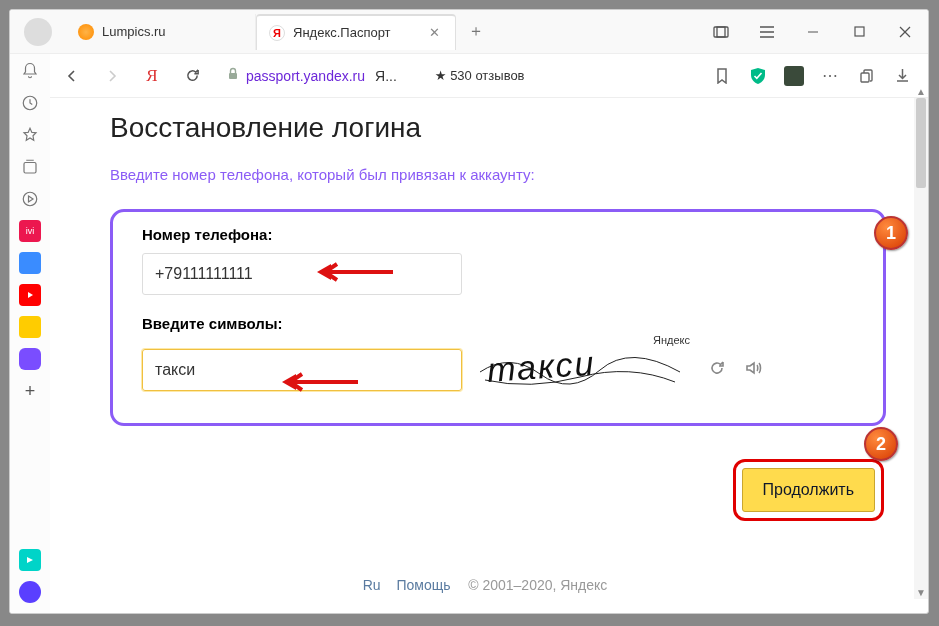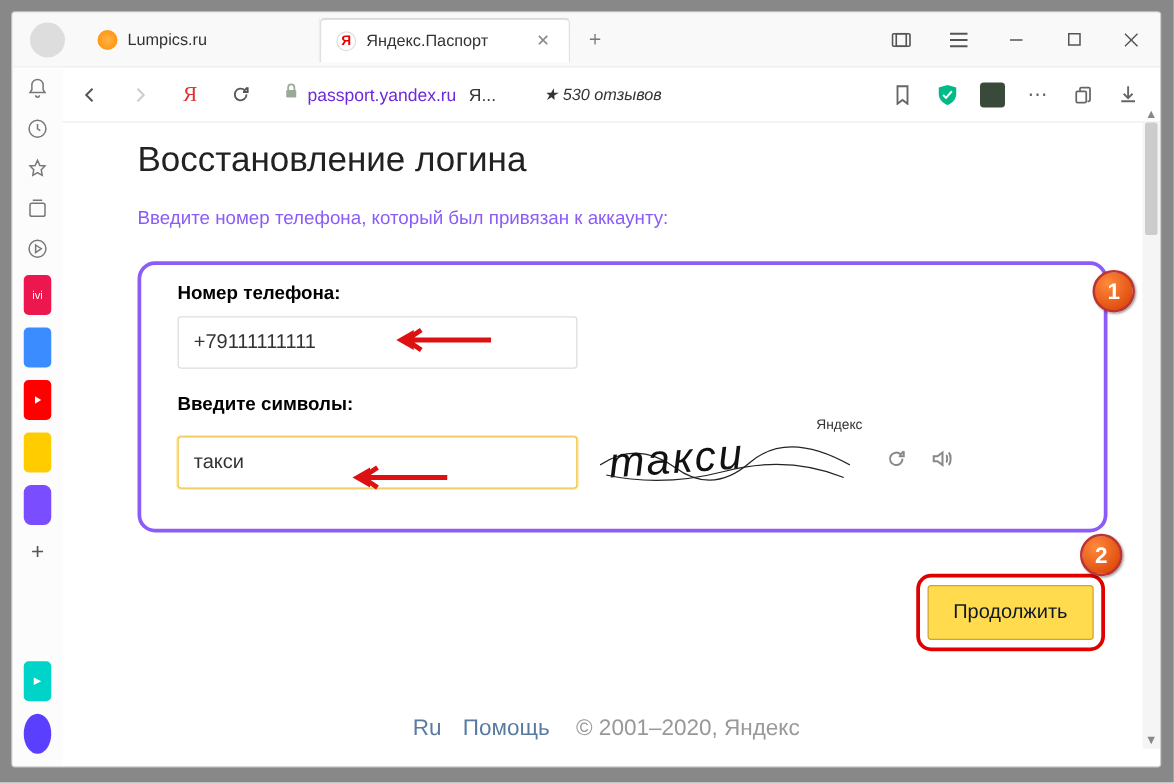--- a/index.html
+++ b/index.html
@@ -11,28 +11,28 @@
   .tab.active { background: #fff; border-top: 2px solid #ddd; border-left: 1px solid #e0e0e0; border-right: 1px solid #e0e0e0; border-radius: 4px 4px 0 0; }
   .tab .fav { width: 16px; height: 16px; border-radius: 50%; }
   .tab .close { width: 14px; color: #888; }
   .newtab { width: 28px; height: 28px; display: flex; align-items: center; justify-content: center; color: #777; margin-left: 6px; }
   .winctrl { margin-left: auto; display: flex; }
   .winctrl div { width: 46px; height: 44px; display: flex; align-items: center; justify-content: center; color: #555; }
   
   .addrrow { height: 44px; display: flex; align-items: center; padding: 0 6px; gap: 6px; border-bottom: 1px solid #eee; }
   .sideicons { width: 40px; position: absolute; left: 0; top: 44px; bottom: 0; background: #fcfcfc; display: flex; flex-direction: column; align-items: center; padding-top: 6px; gap: 10px; }
   .sideicons .ic { width: 22px; height: 22px; display: flex; align-items: center; justify-content: center; color: #777; }
-  .colorchip { width: 22px; height: 32px; border-radius: 4px; }
+  .colorchip { width: 22px; height: 22px; border-radius: 4px; }
   .addr-inner { margin-left: 40px; display: flex; align-items: center; width: 100%; gap: 8px; }
   .navbtn { width: 32px; height: 32px; display: flex; align-items: center; justify-content: center; color: #555; border-radius: 4px; }
   .addrbox { display: flex; align-items: center; gap: 6px; flex: 0 0 auto; }
   .addrtext { color: #999; font-size: 14px; }
   .addrtext .host { color: #6d28d9; }
   .truncdots { color: #333; font-size: 14px; margin-left: 4px; }
-  .reviews { font-size: 13px; color: #333; margin-left: 30px; font-style: italic; }
+  .reviews { font-size: 13px; color: #333; margin-left: 30px; }
   .toolicons { display: flex; gap: 16px; margin-left: auto; align-items: center; padding-right: 10px; }
   .toolicons .ti { width: 20px; height: 20px; color: #666; display: flex; align-items: center; justify-content: center; }
   
   .page { position: absolute; left: 40px; top: 88px; right: 14px; bottom: 0; overflow: hidden; padding: 14px 28px 10px 60px; }
   .scrollbar { position:absolute; right:0; top:88px; width:14px; bottom:14px; background:#f5f5f5; }
   .scrollbar .thumb { position:absolute; left:2px; right:2px; top:0; height:90px; background:#ccc; border-radius:2px;}
   .scrollbar .arrow { position:absolute; left:0; right:0; height:14px; display:flex; align-items:center; justify-content:center; color:#888; font-size:10px;}
   h1.title { font-size: 28px; font-weight: 400; color: #222; margin-bottom: 22px; }
   .instr { font-size: 15px; color: #8b5cf6; margin-bottom: 26px; }
   .redbox { border: 3px solid #8b5cf6; border-radius: 14px; padding: 14px 22px 26px 29px; position: relative; }
@@ -41,21 +41,21 @@
   .textfield.active { border: 1px solid #f0c040; box-shadow: 0 0 0 1px #fde9a8; }
   .caprow { display:flex; align-items:center; gap:18px; }
   .captcha-img { width: 200px; height: 55px; position:relative; }
   .captcha-brand { position:absolute; right:-10px; top:-8px; font-size:11px; color:#333; }
   .capctrls { display:flex; gap:18px; color:#888; margin-left:10px; }
   .marker { width:34px; height:34px; border-radius:50%; background: radial-gradient(circle at 35% 30%, #ff8a3d, #d63a00); border:2px solid #b33; color:#fff; font-weight:bold; font-size:18px; display:flex; align-items:center; justify-content:center; position:absolute; box-shadow: 1px 1px 2px rgba(0,0,0,0.4);}
   .arrow-red { position:absolute; }
   .continue-wrap { position:absolute; right:30px; bottom:92px; }
   .continue-btn { background: #ffdb4d; border: 1px solid #caa62e; padding: 12px 20px; font-size: 16px; color:#0f172a; border-radius:3px; }
   .continue-outline { border:3px solid #e00000; border-radius:12px; padding:6px; position:relative; display:inline-block;}
-  .footer { position:absolute; bottom:20px; left:0; right:0; text-align:center; font-size:18px; color:#999; }
+  .footer { position:absolute; bottom:20px; left:0; right:0; text-align:center; font-size:14px; color:#999; }
   .footer a { color:#5a7ba0; text-decoration:none; margin:0 6px;}
 </style>
 </head>
 <body>
 
 <div class="window">
 
   <div class="titlebar">
     <div class="avatar"></div>
     <div class="tab" style="width:190px;">

